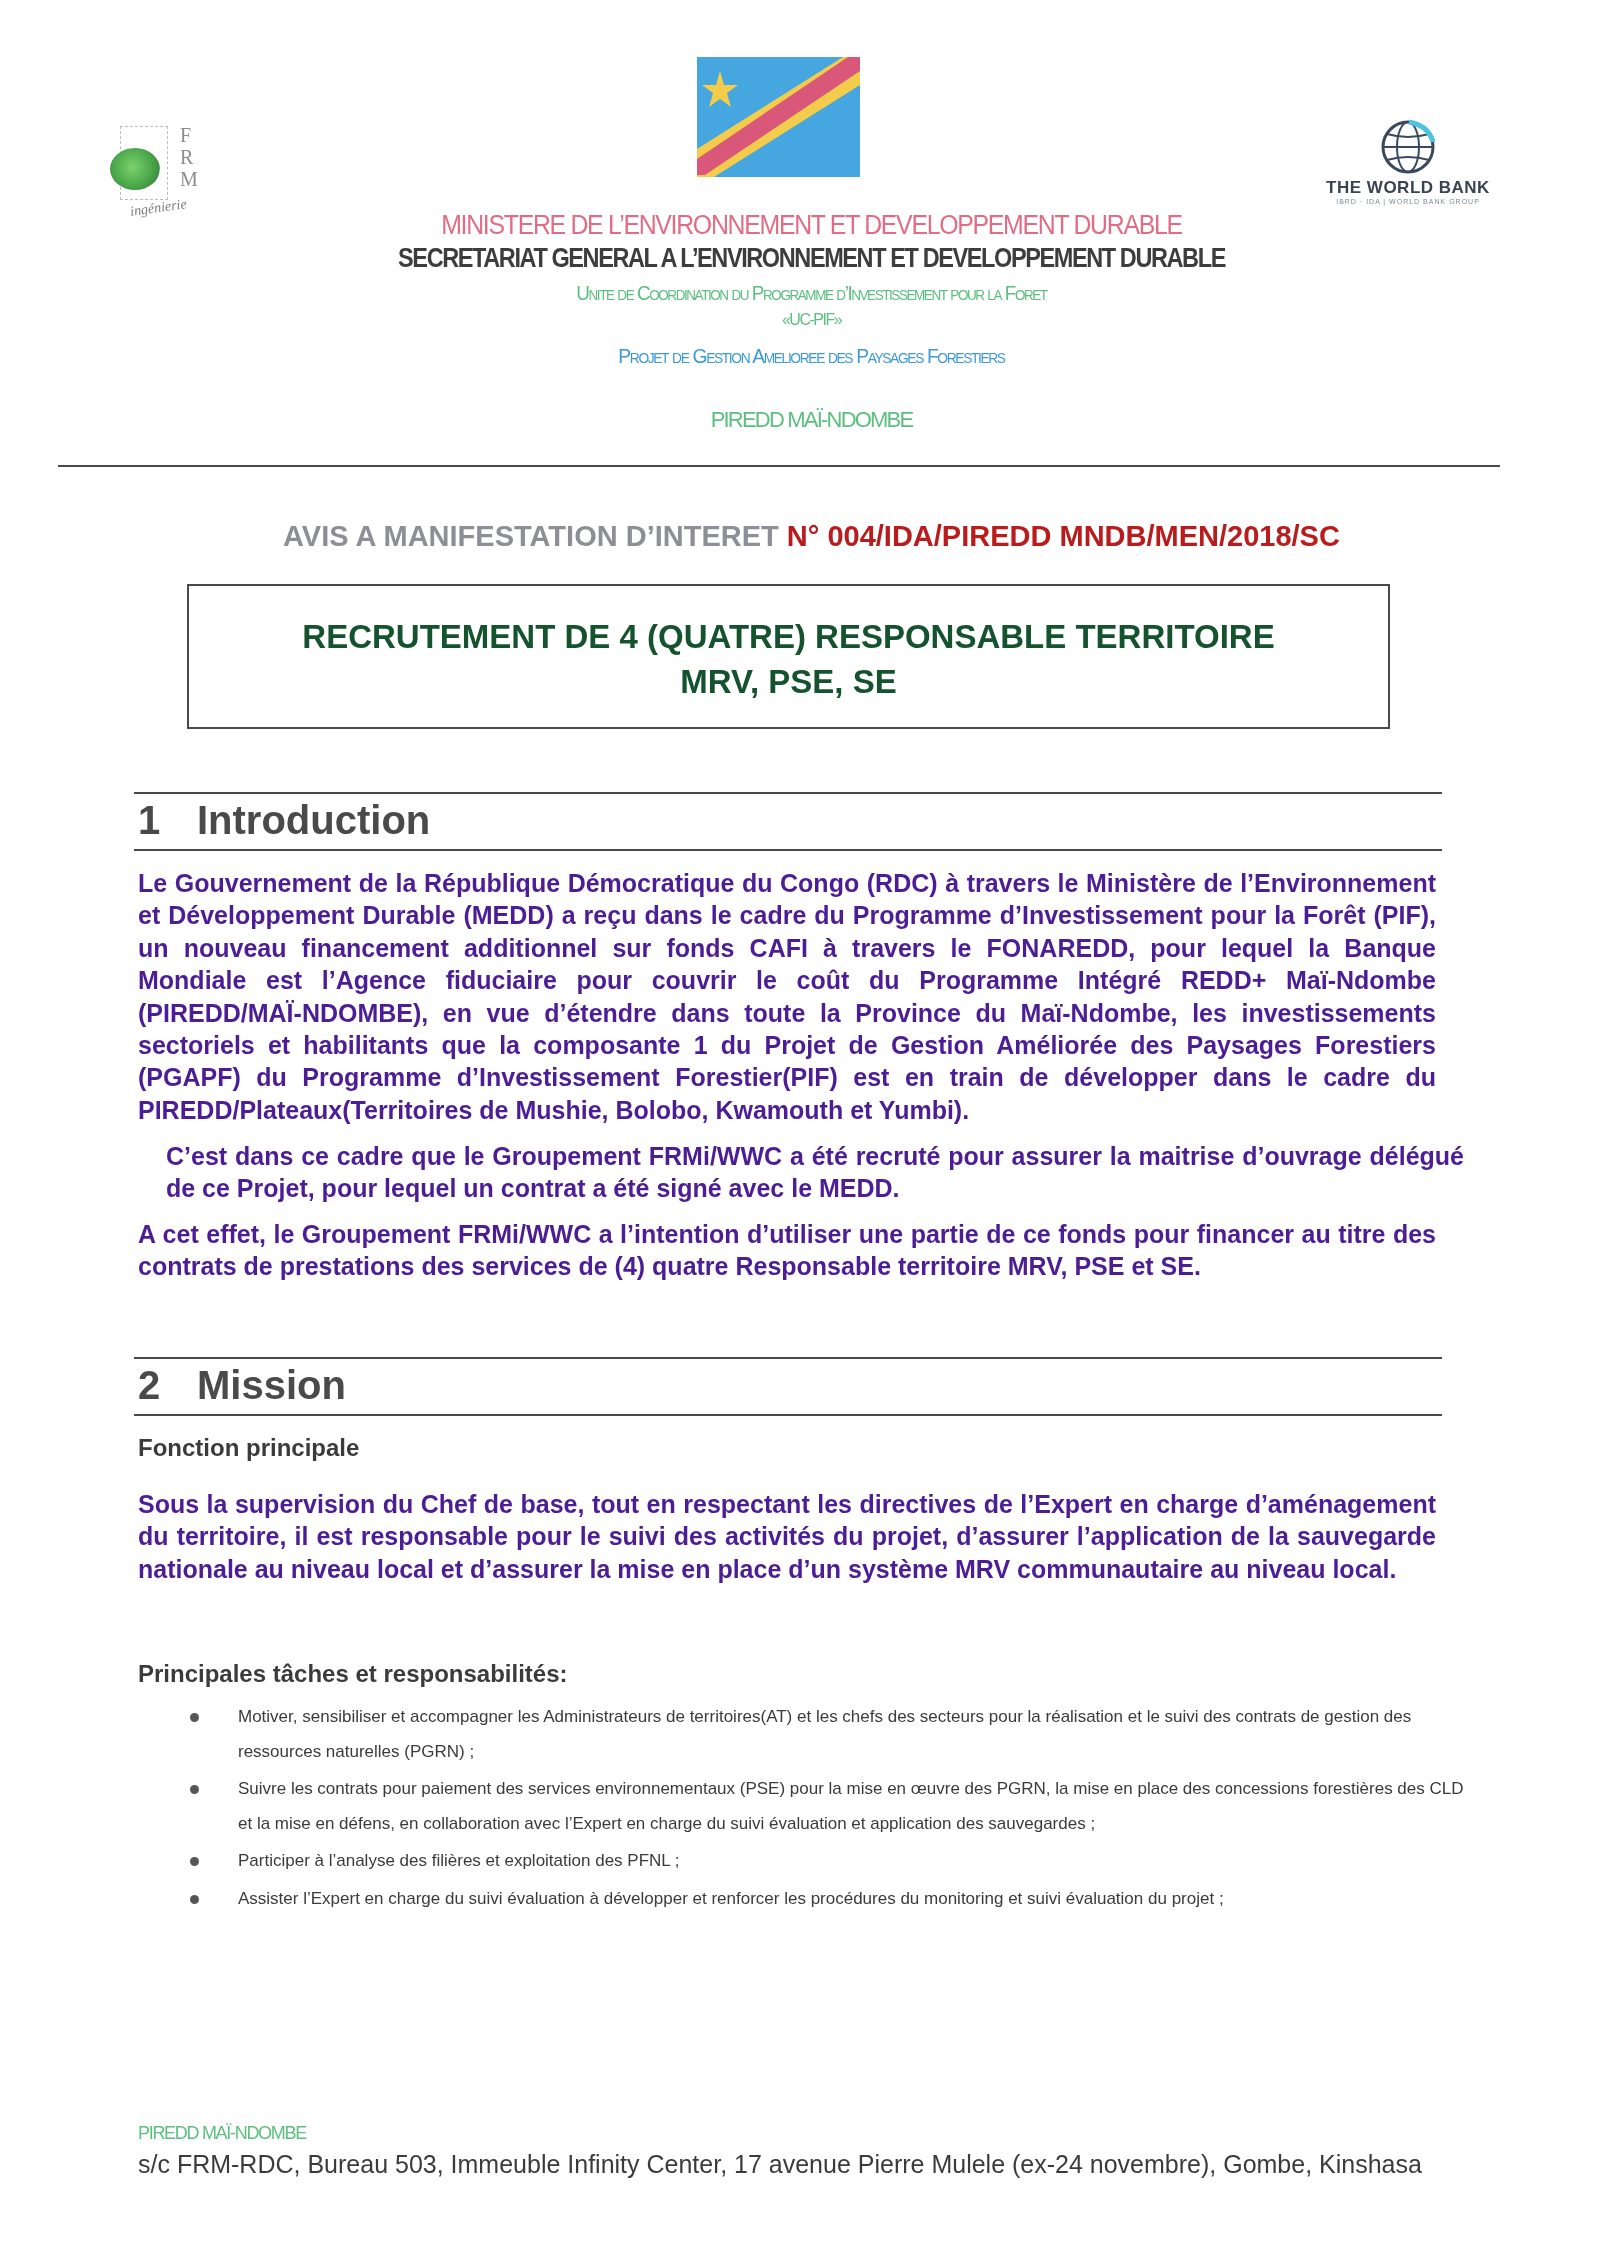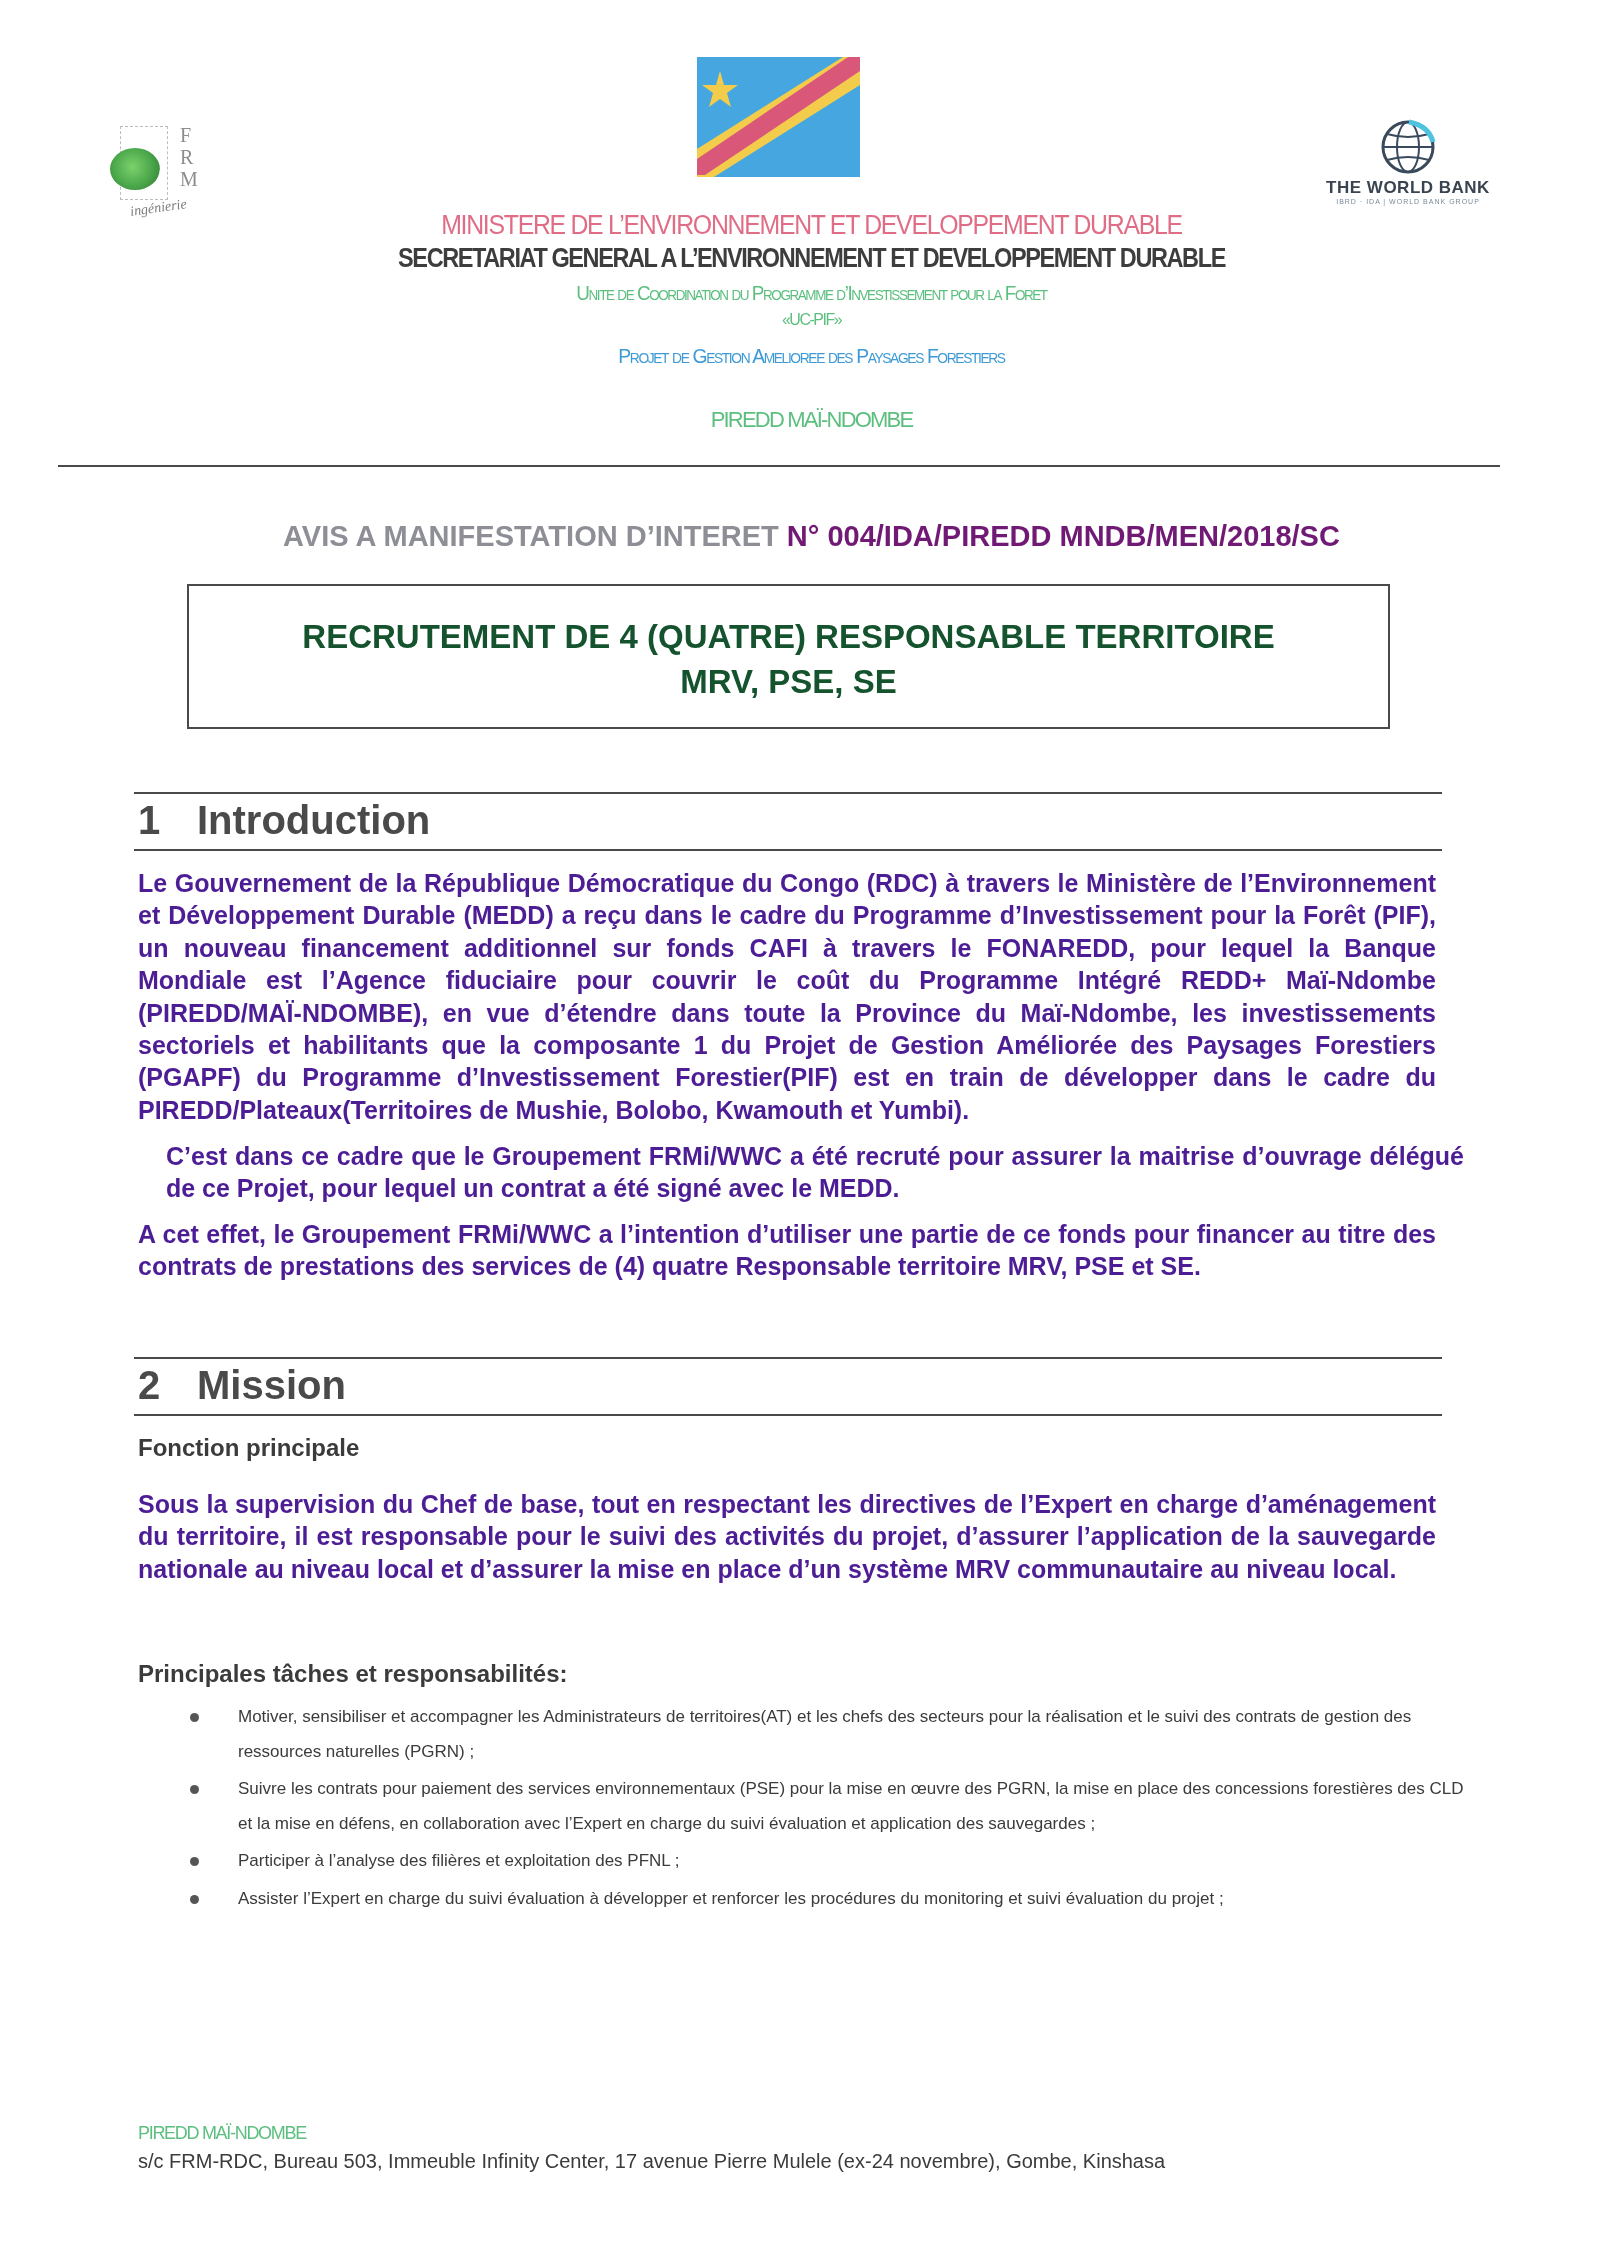--- a/index.html
+++ b/index.html
@@ -31,21 +31,21 @@
   .secretariat { top:243px; font-size:27px; color:#3d3d3d; font-weight:bold; letter-spacing:-1.6px; transform:scaleX(0.87); }
   .ucpif-line { top:281px; font-size:21px; color:#5cbf7f; letter-spacing:-1.6px; font-variant:small-caps; transform:scaleX(0.9); }
   .ucpif-tag { top:311px; font-size:16px; color:#5cbf7f; letter-spacing:-1.5px; }
   .projet { top:344px; font-size:21px; color:#3d9ad6; letter-spacing:-1.5px; font-variant:small-caps; transform:scaleX(0.92); }
   .piredd { top:407px; font-size:22px; color:#5cbf7f; letter-spacing:-1.8px; }
 
   .rule { left:58px; top:465px; width:1442px; height:2px; background:#4a4a4a; }
 
   .avis { left:0; width:1623px; top:520px; text-align:center; font-size:29px; white-space:nowrap; font-weight:bold; }
   .avis .a1 { color:#8e8f96; font-weight:bold; }
-  .avis .a2 { color:#701a75; }
+  .avis .a2 { color:#b91c1c; }
 
   .title-box { left:187px; top:584px; width:1199px; height:141px; border:2px solid #4a4a4a; }
   .title-text { position:absolute; left:0; right:0; top:28px; text-align:center; font-size:33px;
                 font-weight:bold; color:#14532d; line-height:45px; }
 
   
   .h-rule { left:134px; width:1308px; height:2px; background:#4a4a4a; }
   .heading { left:138px; font-size:40px; font-weight:bold; color:#4a4a4a; white-space:nowrap; }
   .heading .num { display:inline-block; width:59px; }
 
@@ -53,21 +53,21 @@
           text-align:justify;font-weight:bold; }
   .subhead { left:138px; font-size:24px; font-weight:bold; color:#3b3b3b; }
 
   .bullets { left:138px; width:1330px; top:1700px; margin:0; padding:0; list-style:none; }
   .bullets li { position:relative; padding-left:100px; font-size:17px; line-height:34.6px;
                 color:#3b3b3b; margin-bottom:3px; }
   .bullets li .dot { position:absolute; left:52px; top:13px; width:9px; height:9px;
                      border-radius:50%; background:#555; }
 
   .footer-org { left:138px; top:2123px; font-size:18px; color:#5cbf7f; letter-spacing:-1.3px; }
-  .footer-addr { left:138px; top:2150px; font-size:20px; color:#3b3b3b; }
+  .footer-addr { left:138px; top:2150px; font-size:25px; color:#3b3b3b; }
 </style>
 </head>
 <body>
 
 <div class="abs frm-logo">
   <div class="frm-box"></div>
   <div class="frm-blob"></div>
   <div class="frm-letters">
     <div>F</div>
     <div>R</div>

